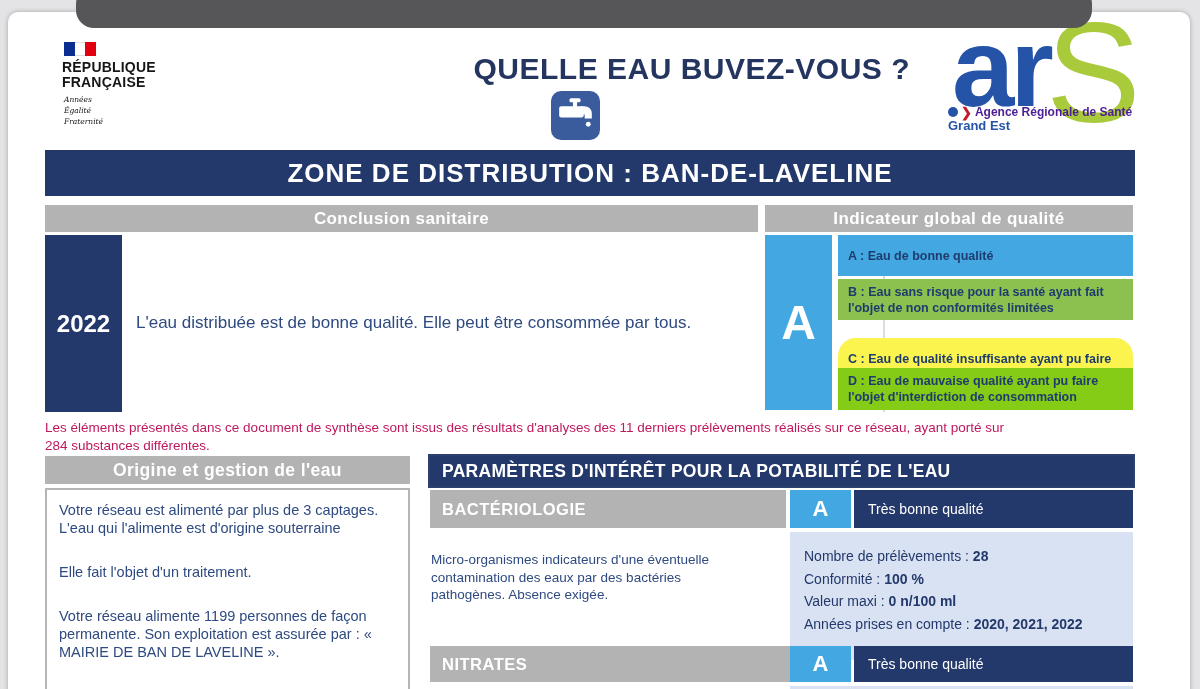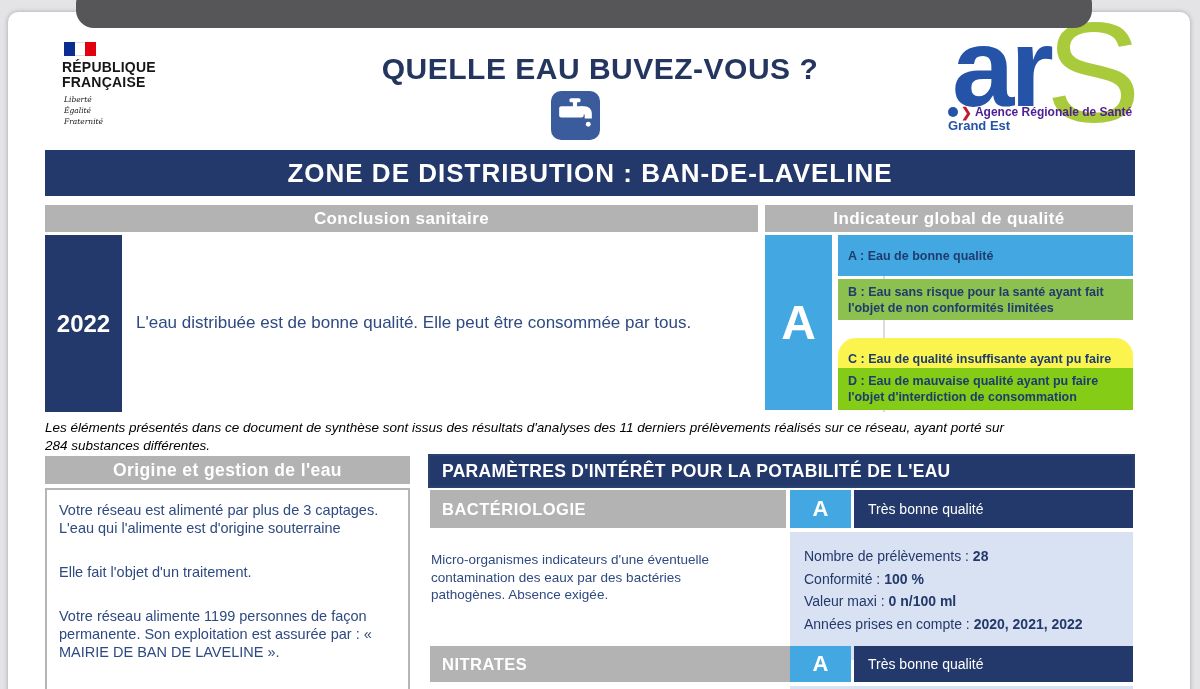--- a/index.html
+++ b/index.html
@@ -21,21 +21,21 @@
   }
   .abs { position:absolute; z-index:2; }
 
   
   .rf-flag { left:64px; top:42px; width:32px; height:14px; display:flex; }
   .rf-flag .b { width:11px; background:#0a2e8f; }
   .rf-flag .w { width:10px; background:#fff; border-top:1px solid #ddd; border-bottom:1px solid #ddd; }
   .rf-flag .r { width:11px; background:#e1000f; }
   .rf-name { left:62px; top:60px; color:#161616; font-weight:bold; font-size:14px; line-height:1.07; letter-spacing:.2px; }
   .rf-motto { left:64px; top:95px; font-family:"DejaVu Serif", serif; font-style:italic; font-size:7.5px; line-height:1.45; color:#161616; }
-  .doc-title { left:290px; top:52px; width:620px; text-align:center; color:#24365f; font-size:30px; font-weight:bold; letter-spacing:.5px; }
+  .doc-title { left:290px; top:52px; width:620px; text-align:right; color:#24365f; font-size:30px; font-weight:bold; letter-spacing:.5px; }
   .faucet-box { left:551px; top:91px; width:49px; height:49px; background:#3b5c9c; border-radius:10px; }
   .ars { left:946px; top:24px; width:210px; height:120px; }
   .ars-ar { position:absolute; left:6px; top:-12px; font-size:112px; line-height:1; font-weight:bold; color:#2553a8; letter-spacing:-4px; }
   .ars-s { position:absolute; left:100px; top:-22px; font-size:142px; line-height:1; font-weight:400; color:#a9ca3b; z-index:1; }
   .ars-line { position:absolute; left:2px; top:81px; z-index:2; display:flex; align-items:center; gap:3px; white-space:nowrap; }
   .ars-dot { width:10px; height:10px; border-radius:50%; background:#2553a8; display:inline-block; }
   .ars-chev { color:#c21a2a; font-weight:bold; font-size:13px; line-height:1; }
   .ars-sub { color:#4c1d95; font-size:12px; font-weight:700; }
   .ars-region { position:absolute; left:2px; top:94px; color:#2553a8; font-size:13px; font-weight:700; z-index:2; }
 
@@ -58,21 +58,21 @@
   .grade-big { left:765px; top:235px; width:67px; height:175px; background:#43a8e2;
     color:#fff; font-weight:bold; font-size:48px; display:flex; align-items:center; justify-content:center; }
   .level { left:838px; width:295px; display:flex; align-items:center; padding:2px 10px;
     color:#1e3c6e; font-size:12.5px; font-weight:600; line-height:1.28; }
   .lvl-a { top:235px; height:41px; background:#43a8e2; }
   .lvl-b { top:279px; height:41px; background:#8cc04f; }
   .lvl-c { top:338px; height:58px; background:#fbf44e;border-radius:18px; }
   .lvl-d { top:368px; height:42px; background:#84cc16; }
 
   
-  .intro-note { left:45px; top:419px; width:1100px; font-size:13.5px; line-height:1.32; color:#000000;font-style:italic; }
+  .intro-note { left:45px; top:419px; width:1100px; font-size:13.5px; line-height:1.32; color:#be185d; }
 
   
   .origin-head { left:45px; top:456px; width:365px; height:28px; font-size:17.5px; }
   .origin-box { left:45px; top:488px; width:365px; height:215px; background:#fff;
     border:2px solid #b5b5b5; padding:12px 12px 0 12px; font-size:14.5px; line-height:1.24; color:#2e4a80; }
   .origin-box p { margin-bottom:26px; }
 
   
   .param-head { left:430px; top:456px; width:703px; height:30px; background:#23386b; outline:2px solid #2a406f;
     color:#fff; font-weight:bold; font-size:17.5px; letter-spacing:.3px; display:flex; align-items:center; padding-left:12px; }
@@ -102,21 +102,21 @@
 <div class="abs rf-flag">
   <div class="b"></div>
     <div class="w"></div>
     <div class="r"></div>
 </div>
 <div class="abs rf-name">
   <div>RÉPUBLIQUE</div>
   <div>FRANÇAISE</div>
 </div>
 <div class="abs rf-motto">
-  <div>Liberté</div>
+  <div>Années</div>
   <div>Égalité</div>
   <div>Fraternité</div>
 </div>
 
 <div class="abs doc-title">QUELLE EAU BUVEZ-VOUS ?</div>
 <div class="abs faucet-box">
   <svg width="49" height="49" viewBox="0 0 48 48">
     <g fill="#ffffff">
       <rect x="18" y="7" width="11" height="4" rx="1.8"></rect>
       <rect x="21.5" y="10" width="4" height="6"></rect>

